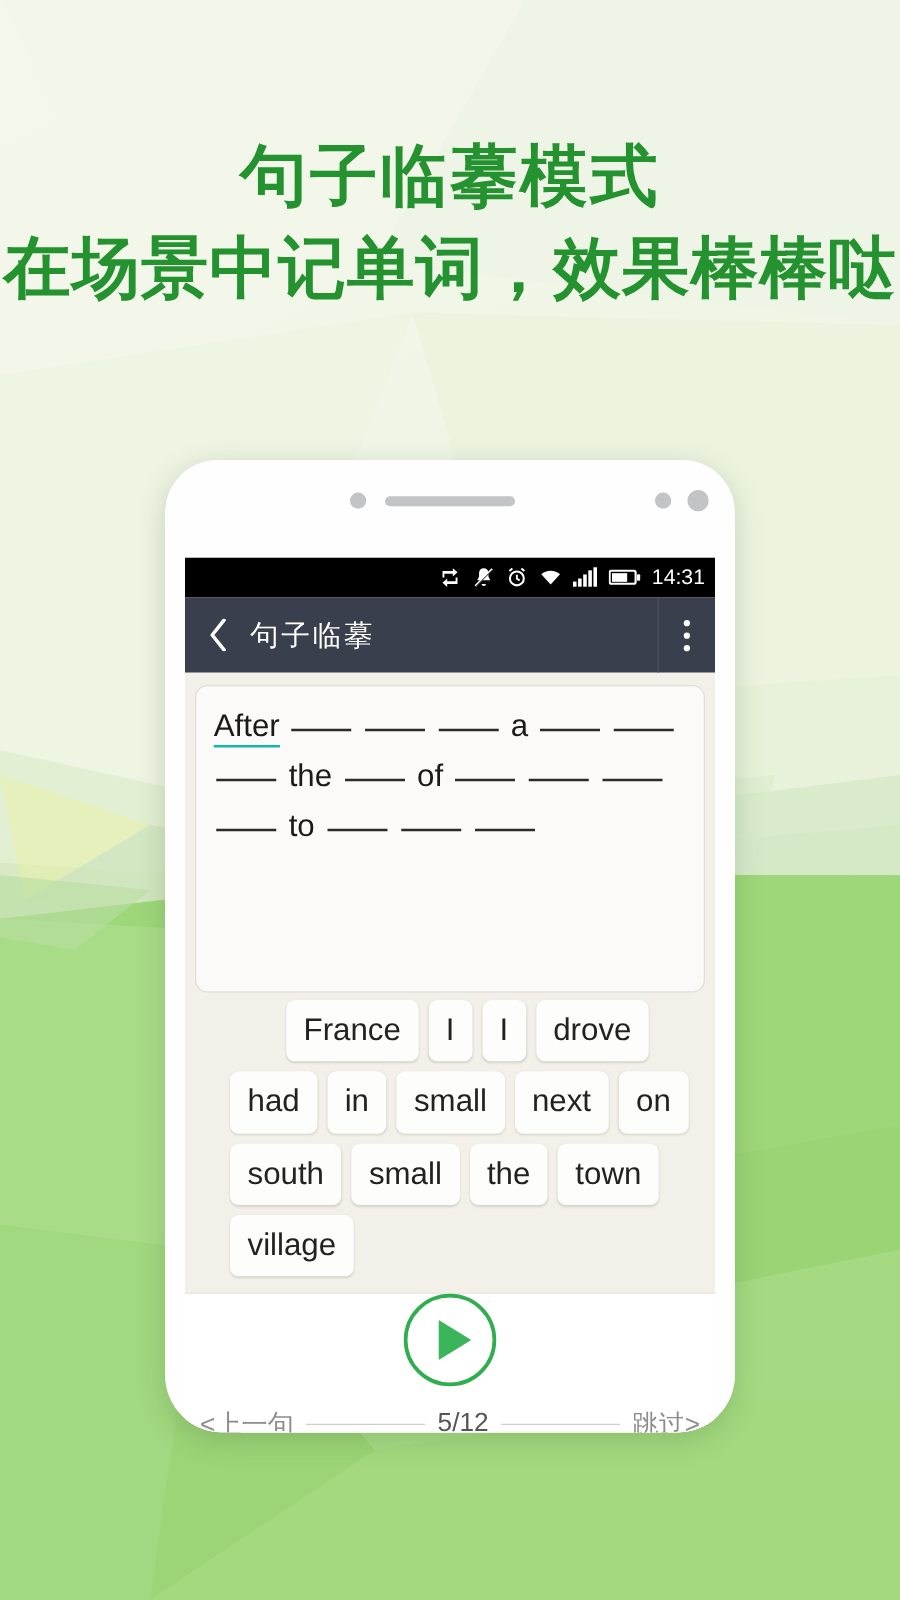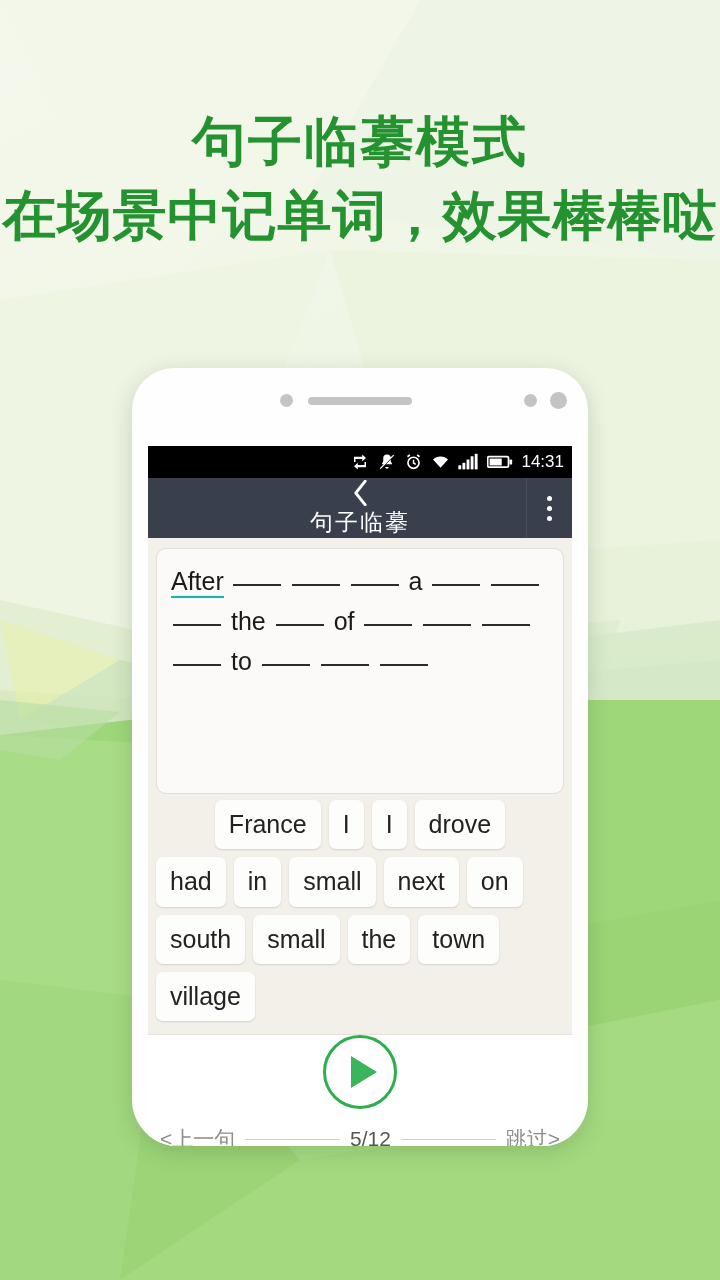--- a/index.html
+++ b/index.html
@@ -65,21 +65,21 @@
     height:32px; background:#000;
     display:flex; align-items:center; justify-content:flex-end;
     padding-right:8px; gap:7px;
   }
   .statusbar svg { display:block; }
   .clock { color:#fff; font-size:17px; letter-spacing:0; margin-left:1px; }
 
   
   .appbar {
     height:60px; background:#3a3f4d;
-    display:flex; align-items:center; position:relative;flex-direction:column;
+    display:flex; align-items:center; position:relative;
   }
   .backbtn {
     width:52px; height:60px; display:flex; align-items:center; justify-content:center;
   }
   .apptitle {
     color:#fff; font-size:23px; letter-spacing:2px;
   }
   .overflow {
     position:absolute; right:0; top:0; width:46px; height:60px;
     display:flex; flex-direction:column; align-items:center; justify-content:center;
@@ -108,20 +108,21 @@
   }
   .tok.plain { padding:0 1px; }
 
   
   .chips {
     padding:6px 6px 10px 6px;
     display:flex; flex-wrap:wrap; gap:8px;
     align-content:flex-start;
     height:240px;
     justify-content:center;
+    margin-left:28px;
   }
   .chip-row {
     display:flex; gap:8px; width:100%; justify-content:center;
   }
   .chip-row.left { justify-content:flex-start; padding-left:2px; }
   .chip {
     background:#fdfdfc;
     border-radius:7px;
     box-shadow:0 1px 2px rgba(0,0,0,.13);
     padding:9px 14px;

